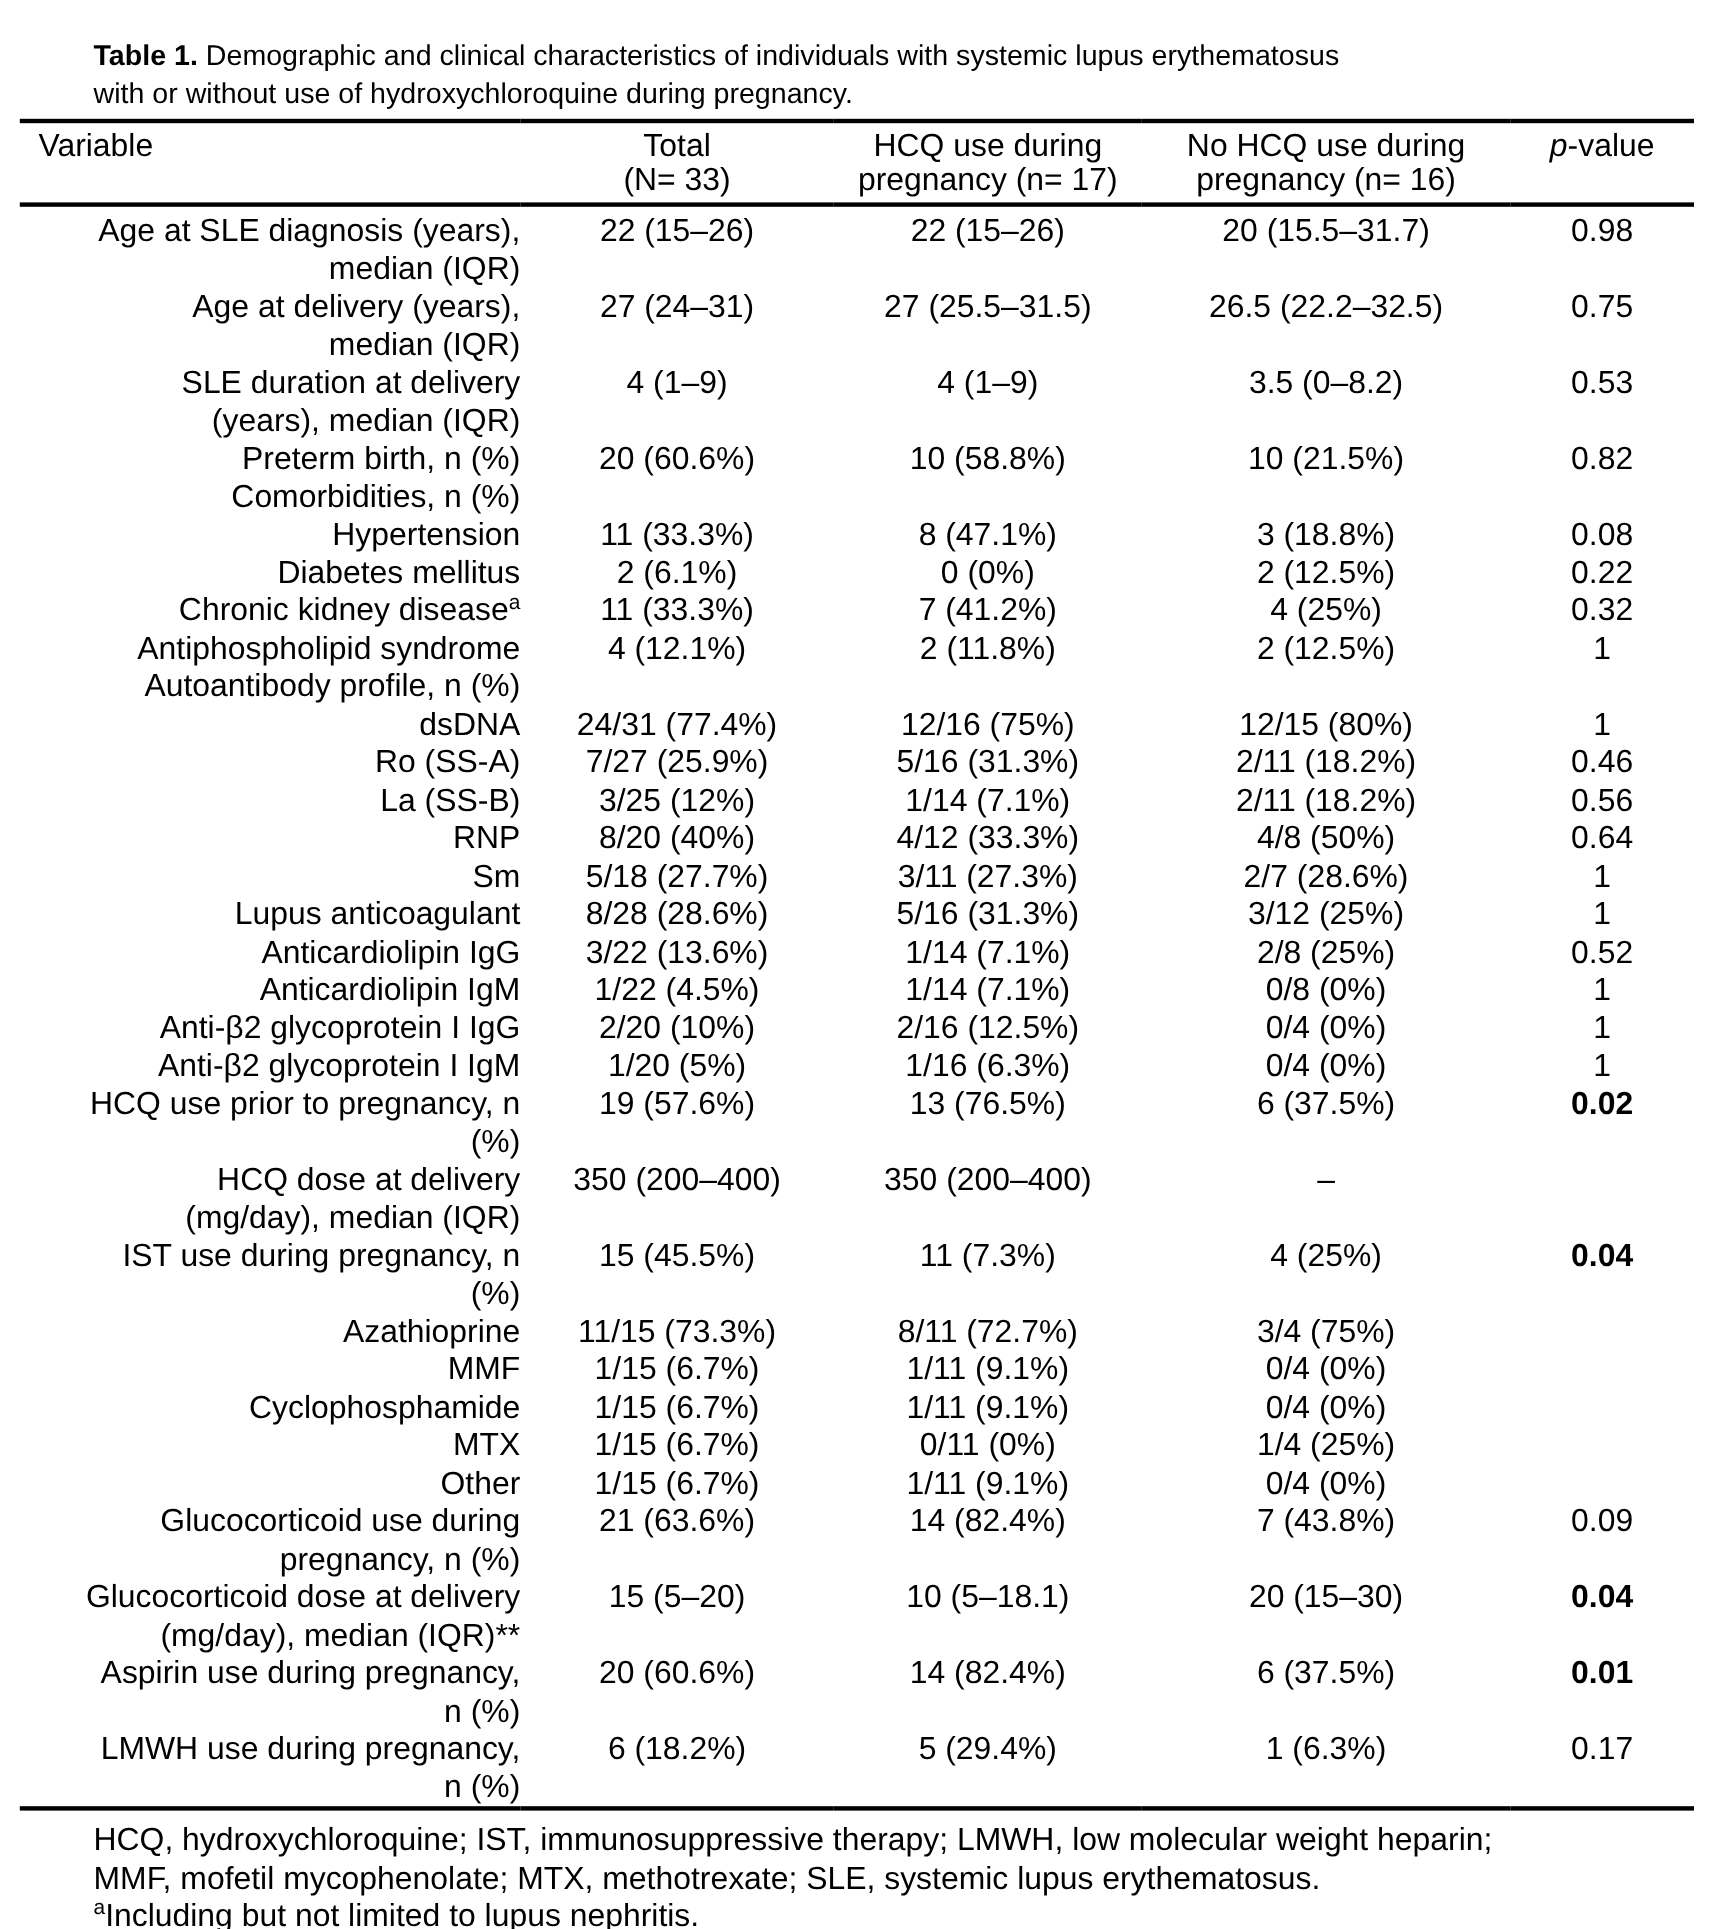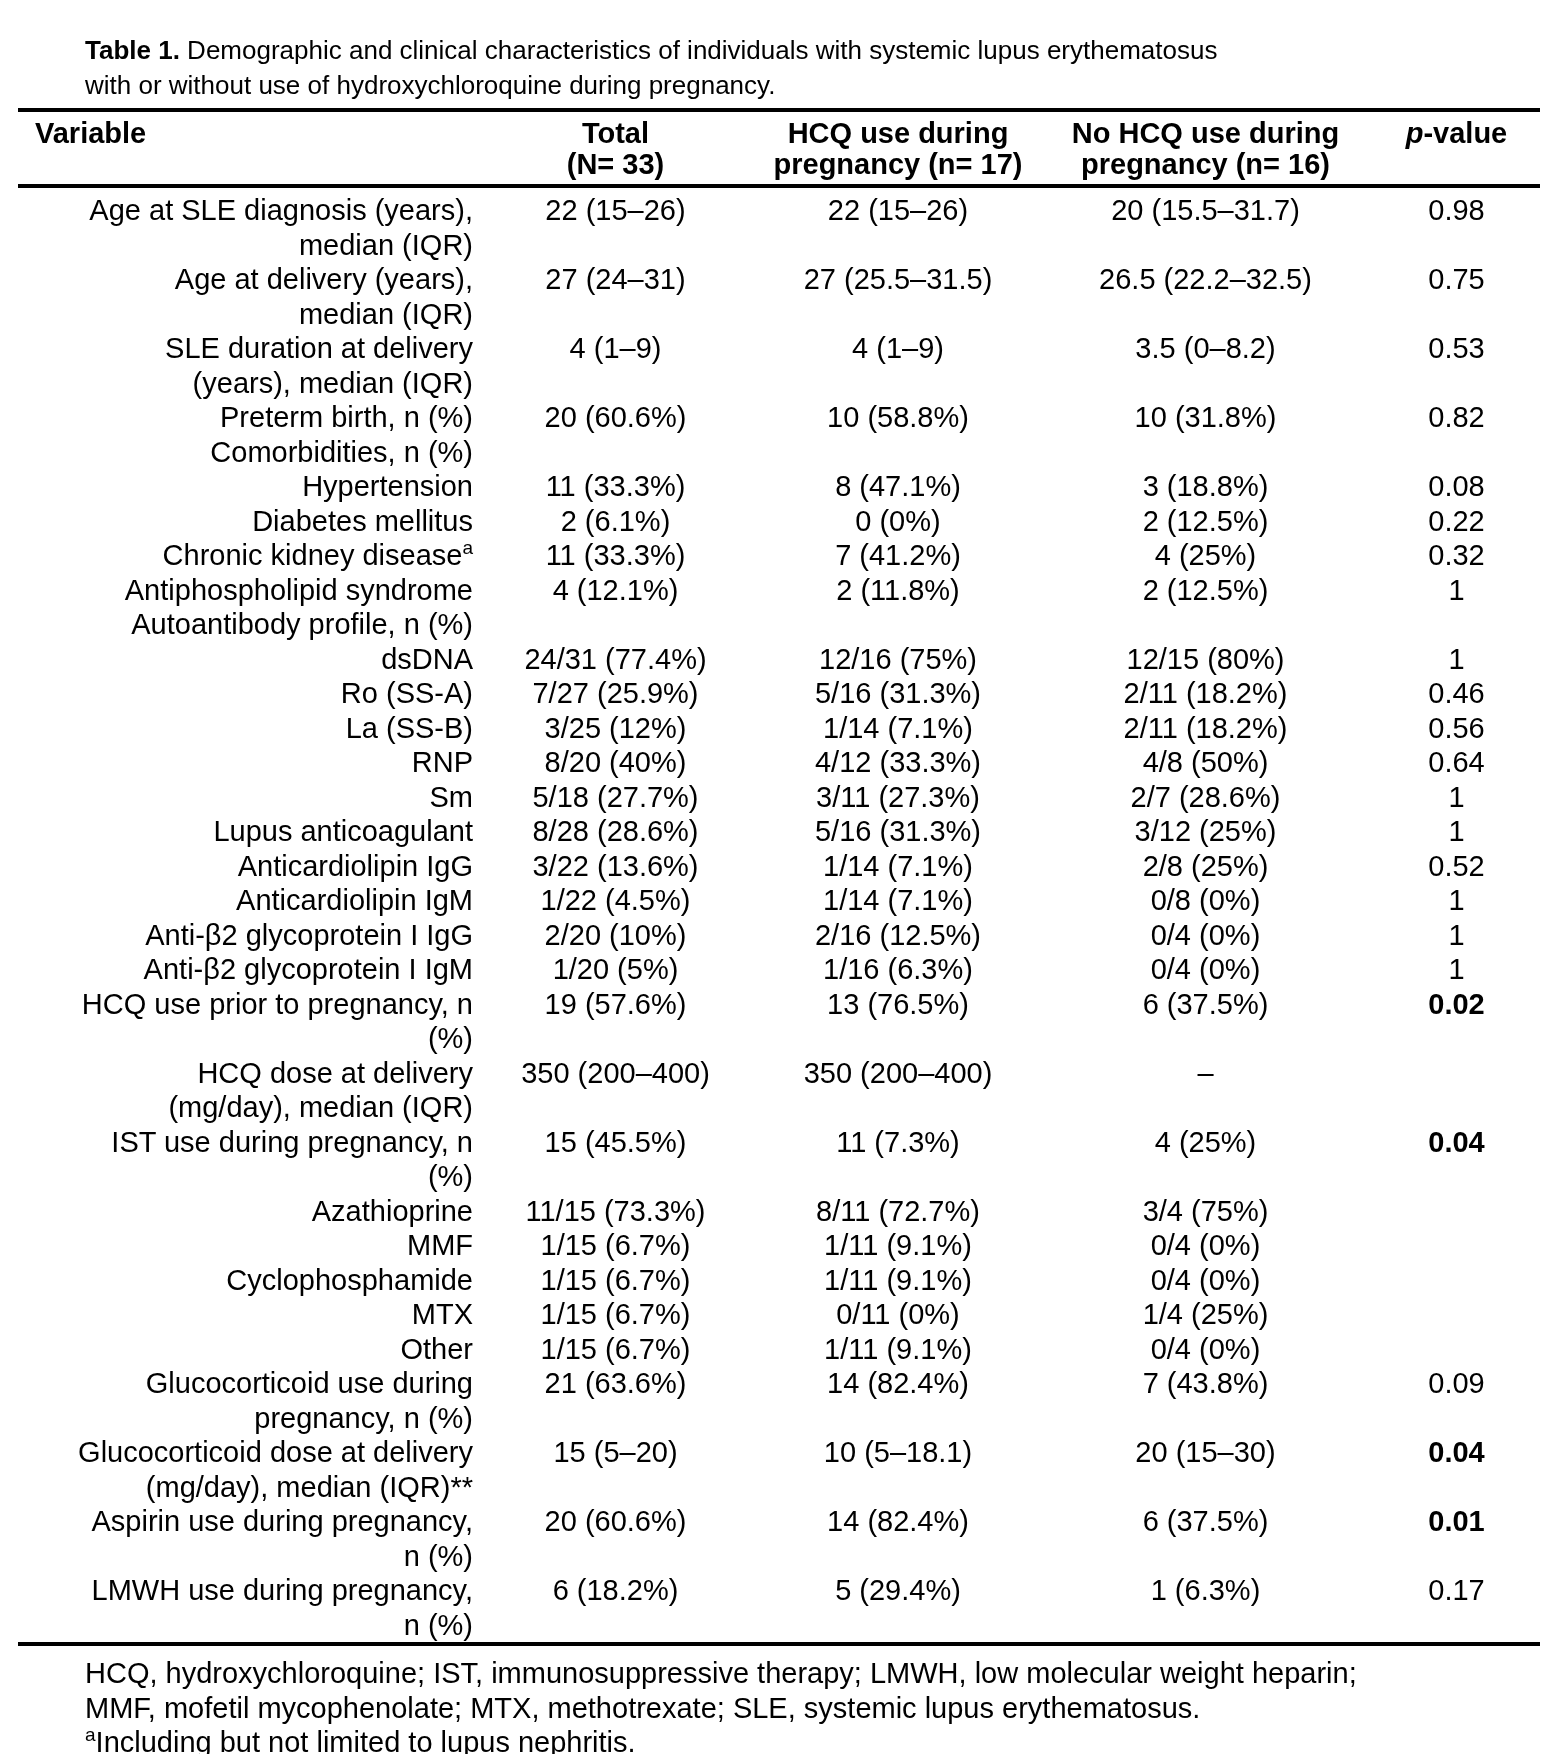--- a/index.html
+++ b/index.html
@@ -26,21 +26,21 @@
   table.char-table {
     border-collapse: collapse;
     table-layout: fixed;
     width: 1522px;
     border-top: 4px solid #000;
     border-bottom: 4px solid #000;
   }
   thead th {
     border-bottom: 4px solid #000;
     font-size: 29px;
-    font-weight: bold;
+    font-weight: normal;
     line-height: 31px;
     vertical-align: top;
     text-align: center;
     padding: 6px 0 4px 0;
   }
   th.c-var { text-align: left; padding-left: 17px; }
 
   tbody td {
     font-size: 29px;
     line-height: 34.5px;
@@ -119,21 +119,21 @@
 (years), median (IQR)</td>
           <td>4 (1–9)</td>
           <td>4 (1–9)</td>
           <td>3.5 (0–8.2)</td>
           <td>0.53</td>
         </tr>
         <tr>
           <td class="c-var">Preterm birth, n (%)</td>
           <td>20 (60.6%)</td>
           <td>10 (58.8%)</td>
-          <td>10 (31.8%)</td>
+          <td>10 (21.5%)</td>
           <td>0.82</td>
         </tr>
         <tr>
           <td class="c-var">Comorbidities, n (%)</td>
           <td></td>
           <td></td>
           <td></td>
           <td></td>
         </tr>
         <tr>

